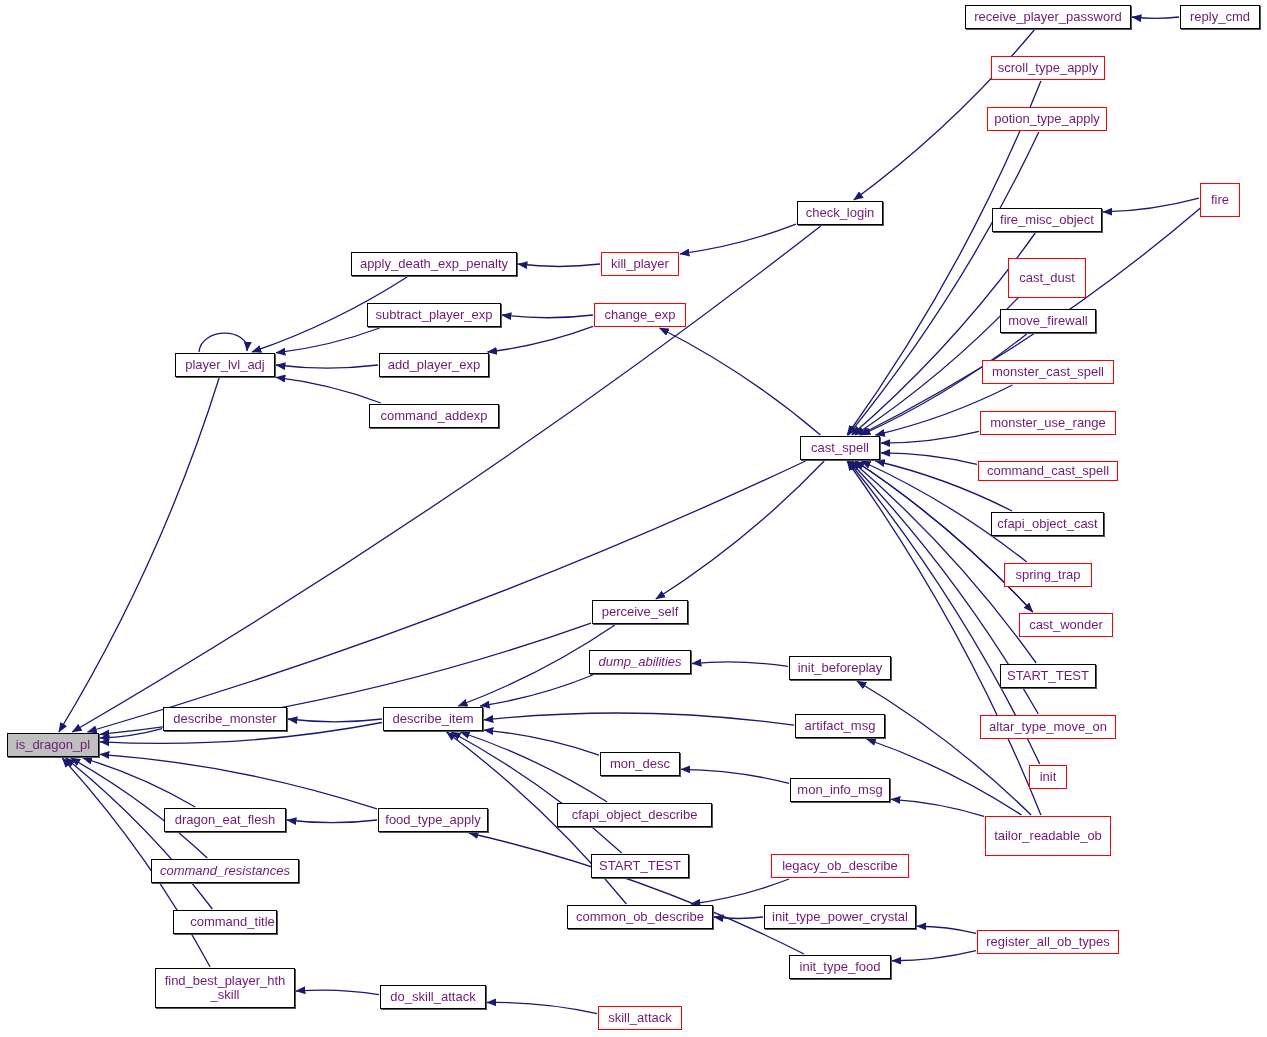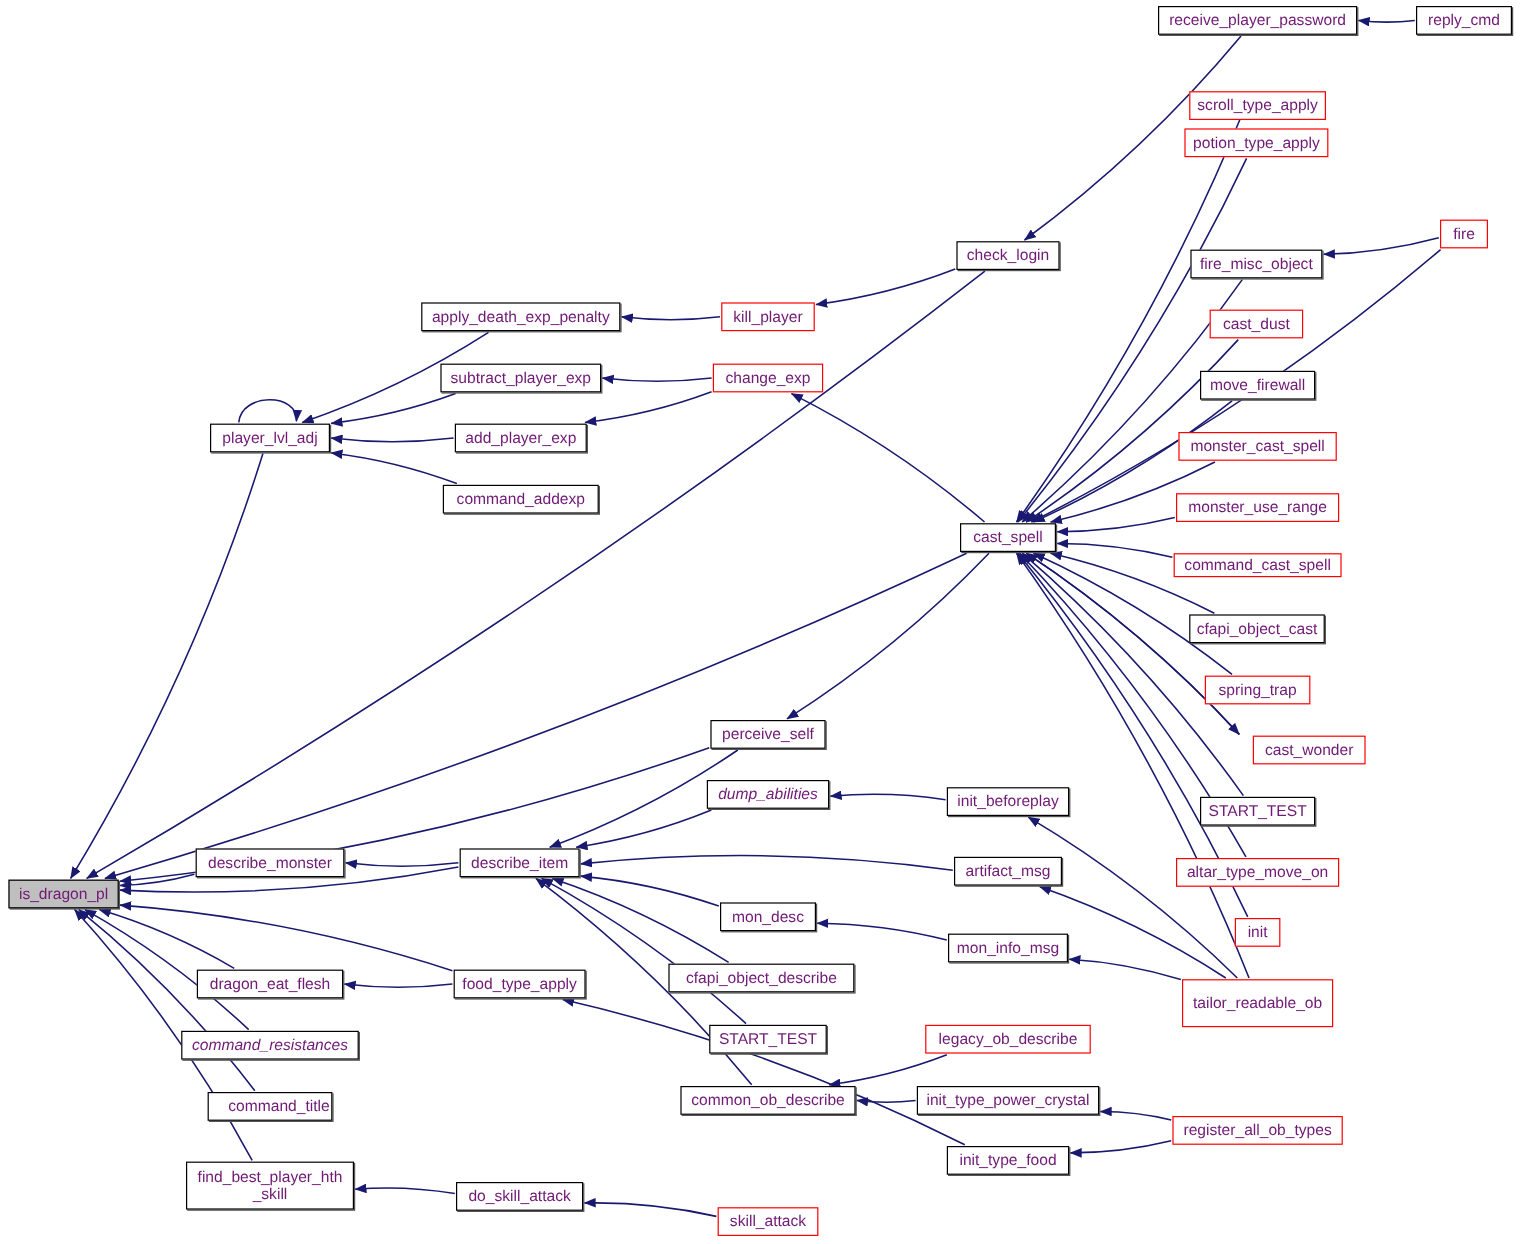--- a/index.html
+++ b/index.html
@@ -102,32 +102,32 @@
       <div class="node black" style="left: 175px; top: 353px; width: 100px; height: 24px;"><span>player_lvl_adj</span></div>
       <div class="node black" style="left: 351px; top: 252px; width: 166px; height: 24px;"><span>apply_death_exp_penalty</span></div>
       <div class="node black" style="left: 367px; top: 303px; width: 134px; height: 24px;"><span>subtract_player_exp</span></div>
       <div class="node black" style="left: 379px; top: 353px; width: 110px; height: 24px;"><span>add_player_exp</span></div>
       <div class="node black" style="left: 369px; top: 404px; width: 130px; height: 24px;"><span>command_addexp</span></div>
       <div class="node red" style="left: 601px; top: 252px; width: 78px; height: 24px;"><span>kill_player</span></div>
       <div class="node red" style="left: 594px; top: 303px; width: 92px; height: 24px;"><span>change_exp</span></div>
       <div class="node black" style="left: 797px; top: 201px; width: 86px; height: 24px;"><span>check_login</span></div>
       <div class="node black" style="left: 965px; top: 5px; width: 166px; height: 24px;"><span>receive_player_password</span></div>
       <div class="node black" style="left: 1180px; top: 5px; width: 80px; height: 24px;"><span>reply_cmd</span></div>
-      <div class="node red" style="left: 991px; top: 56px; width: 114px; height: 24px; margin-top: 20px;"><span>scroll_type_apply</span></div>
+      <div class="node red" style="left: 991px; top: 56px; width: 114px; height: 24px;"><span>scroll_type_apply</span></div>
       <div class="node red" style="left: 987px; top: 107px; width: 120px; height: 24px;"><span>potion_type_apply</span></div>
-      <div class="node red" style="left: 1200px; top: 183px; width: 40px; height: 24px;"><span>fire</span></div>
+      <div class="node red" style="left: 1200px; top: 183px; width: 40px; height: 34px;"><span>fire</span></div>
       <div class="node black" style="left: 992px; top: 208px; width: 110px; height: 24px;"><span>fire_misc_object</span></div>
-      <div class="node red" style="left: 1008px; top: 258px; width: 78px; height: 24px;"><span>cast_dust</span></div>
+      <div class="node red" style="left: 1008px; top: 258px; width: 78px; height: 40px;"><span>cast_dust</span></div>
       <div class="node black" style="left: 1000px; top: 309px; width: 96px; height: 24px;"><span>move_firewall</span></div>
       <div class="node red" style="left: 982px; top: 360px; width: 132px; height: 24px;"><span>monster_cast_spell</span></div>
       <div class="node red" style="left: 980px; top: 411px; width: 136px; height: 24px;"><span>monster_use_range</span></div>
       <div class="node red" style="left: 978px; top: 461px; width: 140px; height: 20px;"><span>command_cast_spell</span></div>
       <div class="node black" style="left: 991px; top: 512px; width: 113px; height: 24px;"><span>cfapi_object_cast</span></div>
       <div class="node red" style="left: 1004px; top: 563px; width: 88px; height: 24px;"><span>spring_trap</span></div>
-      <div class="node red" style="left: 1044px; top: 613px; width: 94px; height: 24px;"><span>cast_wonder</span></div>
+      <div class="node red" style="left: 1019px; top: 613px; width: 94px; height: 24px;"><span>cast_wonder</span></div>
       <div class="node black" style="left: 1000px; top: 664px; width: 96px; height: 24px;"><span>START_TEST</span></div>
       <div class="node red" style="left: 980px; top: 715px; width: 136px; height: 24px;"><span>altar_type_move_on</span></div>
       <div class="node red" style="left: 1029px; top: 765px; width: 38px; height: 24px;"><span>init</span></div>
       <div class="node red" style="left: 985px; top: 816px; width: 126px; height: 40px;"><span>tailor_readable_ob</span></div>
       <div class="node black" style="left: 800px; top: 436px; width: 80px; height: 24px;"><span>cast_spell</span></div>
       <div class="node black" style="left: 592px; top: 600px; width: 96px; height: 24px;"><span>perceive_self</span></div>
       <div class="node black" style="left: 589px; top: 650px; width: 102px; height: 24px; font-style: italic;"><span>dump_abilities</span></div>
       <div class="node black" style="left: 383px; top: 707px; width: 100px; height: 24px;"><span>describe_item</span></div>
       <div class="node black" style="left: 600px; top: 752px; width: 80px; height: 24px;"><span>mon_desc</span></div>
       <div class="node black" style="left: 557px; top: 803px; width: 155px; height: 24px;"><span>cfapi_object_describe</span></div>

